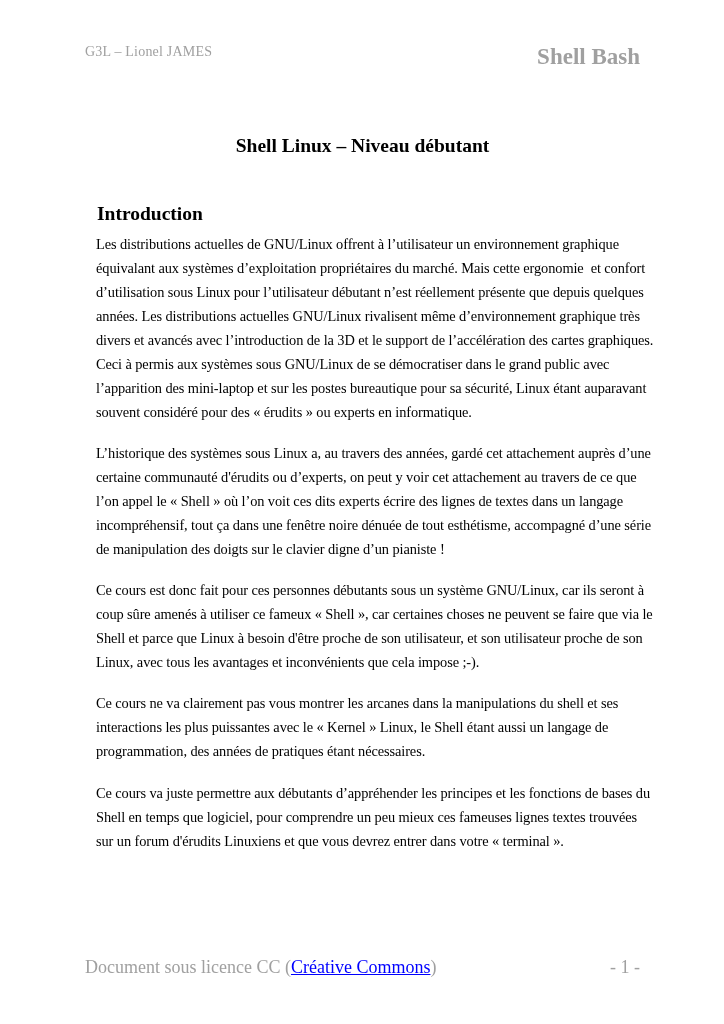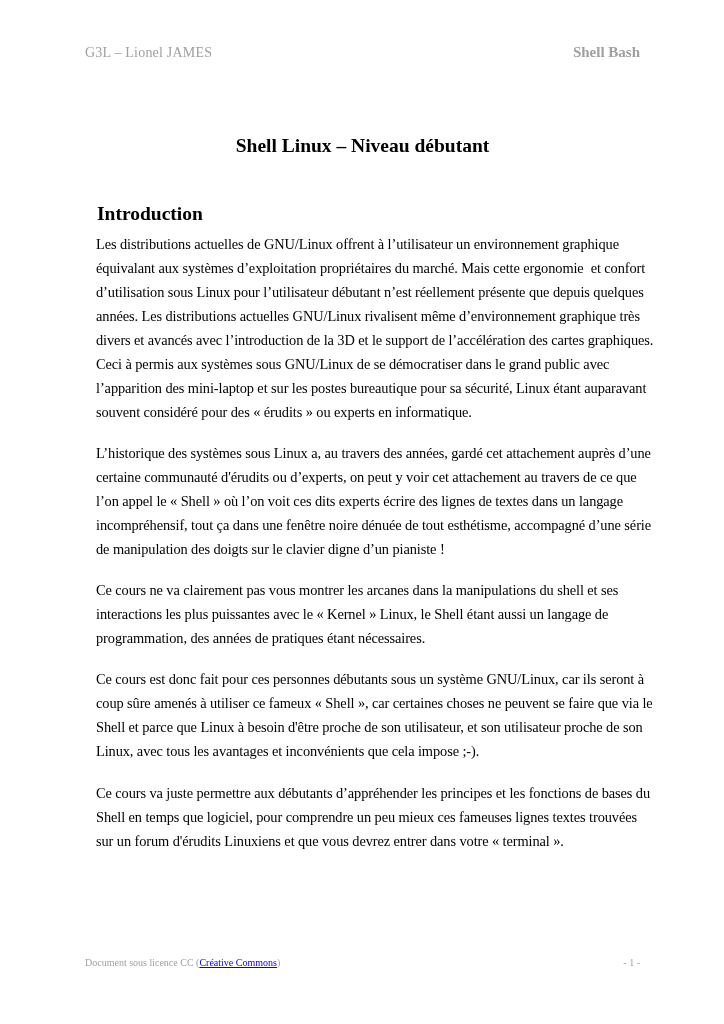--- a/index.html
+++ b/index.html
@@ -16,29 +16,29 @@
     color: var(--color-text, #000000);
     overflow: hidden;
   }
   .header {
     position: absolute;
     top: 44px;
     left: 85px;
     right: 84px;
     display: flex;
     justify-content: space-between;
-    align-items: center;
+    align-items: flex-start;
     color: var(--color-muted, #a0a0a0);
   }
   .header-left {
     font-size: 14px;
     letter-spacing: 0.2px;
   }
   .header-right {
-    font-size: 15px;
+    font-size: 23px;
     font-weight: bold;
     margin-left: 32px;
   }
   .doc-title {
     position: absolute;
     top: 135px;
     left: 85px;
     width: 555px;
     margin: 0;
     text-align: center;
@@ -68,21 +68,21 @@
   }
   .footer {
     position: absolute;
     top: 957px;
     left: 85px;
     right: 84px;
     display: flex;
     justify-content: space-between;
     align-items: flex-end;
     color: var(--color-muted, #a0a0a0);
-    font-size: 10px;
+    font-size: 18px;
   }
   .footer a {
     color: var(--color-link, #0000ff);
     text-decoration: underline;
     cursor: pointer;
   }
 </style>
 </head>
 <body>
 
@@ -93,22 +93,22 @@
     <span class="header-right">Shell Bash</span>
   </div>
 
   <h1 class="doc-title">Shell Linux – Niveau débutant</h1>
 
   <h2 class="section-heading">Introduction</h2>
 
   <div class="content">
     <p>Les distributions actuelles de GNU/Linux offrent à l’utilisateur un environnement graphique équivalant aux systèmes d’exploitation propriétaires du marché. Mais cette ergonomie  et confort d’utilisation sous Linux pour l’utilisateur débutant n’est réellement présente que depuis quelques années. Les distributions actuelles GNU/Linux rivalisent même d’environnement graphique très divers et avancés avec l’introduction de la 3D et le support de l’accélération des cartes graphiques. Ceci à permis aux systèmes sous GNU/Linux de se démocratiser dans le grand public avec l’apparition des mini-laptop et sur les postes bureautique pour sa sécurité, Linux étant auparavant souvent considéré pour des « érudits » ou experts en informatique.</p>
     <p>L’historique des systèmes sous Linux a, au travers des années, gardé cet attachement auprès d’une certaine communauté d'érudits ou d’experts, on peut y voir cet attachement au travers de ce que l’on appel le « Shell » où l’on voit ces dits experts écrire des lignes de textes dans un langage incompréhensif, tout ça dans une fenêtre noire dénuée de tout esthétisme, accompagné d’une série de manipulation des doigts sur le clavier digne d’un pianiste !</p>
+    <p>Ce cours est donc fait pour ces personnes débutants sous un système GNU/Linux, car ils seront à coup sûre amenés à utiliser ce fameux « Shell », car certaines choses ne peuvent se faire que via le Shell et parce que Linux à besoin d'être proche de son utilisateur, et son utilisateur proche de son Linux, avec tous les avantages et inconvénients que cela impose ;-).</p>
     <p>Ce cours ne va clairement pas vous montrer les arcanes dans la manipulations du shell et ses interactions les plus puissantes avec le « Kernel » Linux, le Shell étant aussi un langage de programmation, des années de pratiques étant nécessaires.</p>
-    <p>Ce cours est donc fait pour ces personnes débutants sous un système GNU/Linux, car ils seront à coup sûre amenés à utiliser ce fameux « Shell », car certaines choses ne peuvent se faire que via le Shell et parce que Linux à besoin d'être proche de son utilisateur, et son utilisateur proche de son Linux, avec tous les avantages et inconvénients que cela impose ;-).</p>
     <p>Ce cours va juste permettre aux débutants d’appréhender les principes et les fonctions de bases du Shell en temps que logiciel, pour comprendre un peu mieux ces fameuses lignes textes trouvées sur un forum d'érudits Linuxiens et que vous devrez entrer dans votre « terminal ».</p>
   </div>
 
   <div class="footer">
     <span class="footer-left"><span>Document sous licence CC (</span><a>Créative Commons</a><span>)</span></span>
     <span class="footer-right">- 1 -</span>
   </div>
 
 </div>
 

